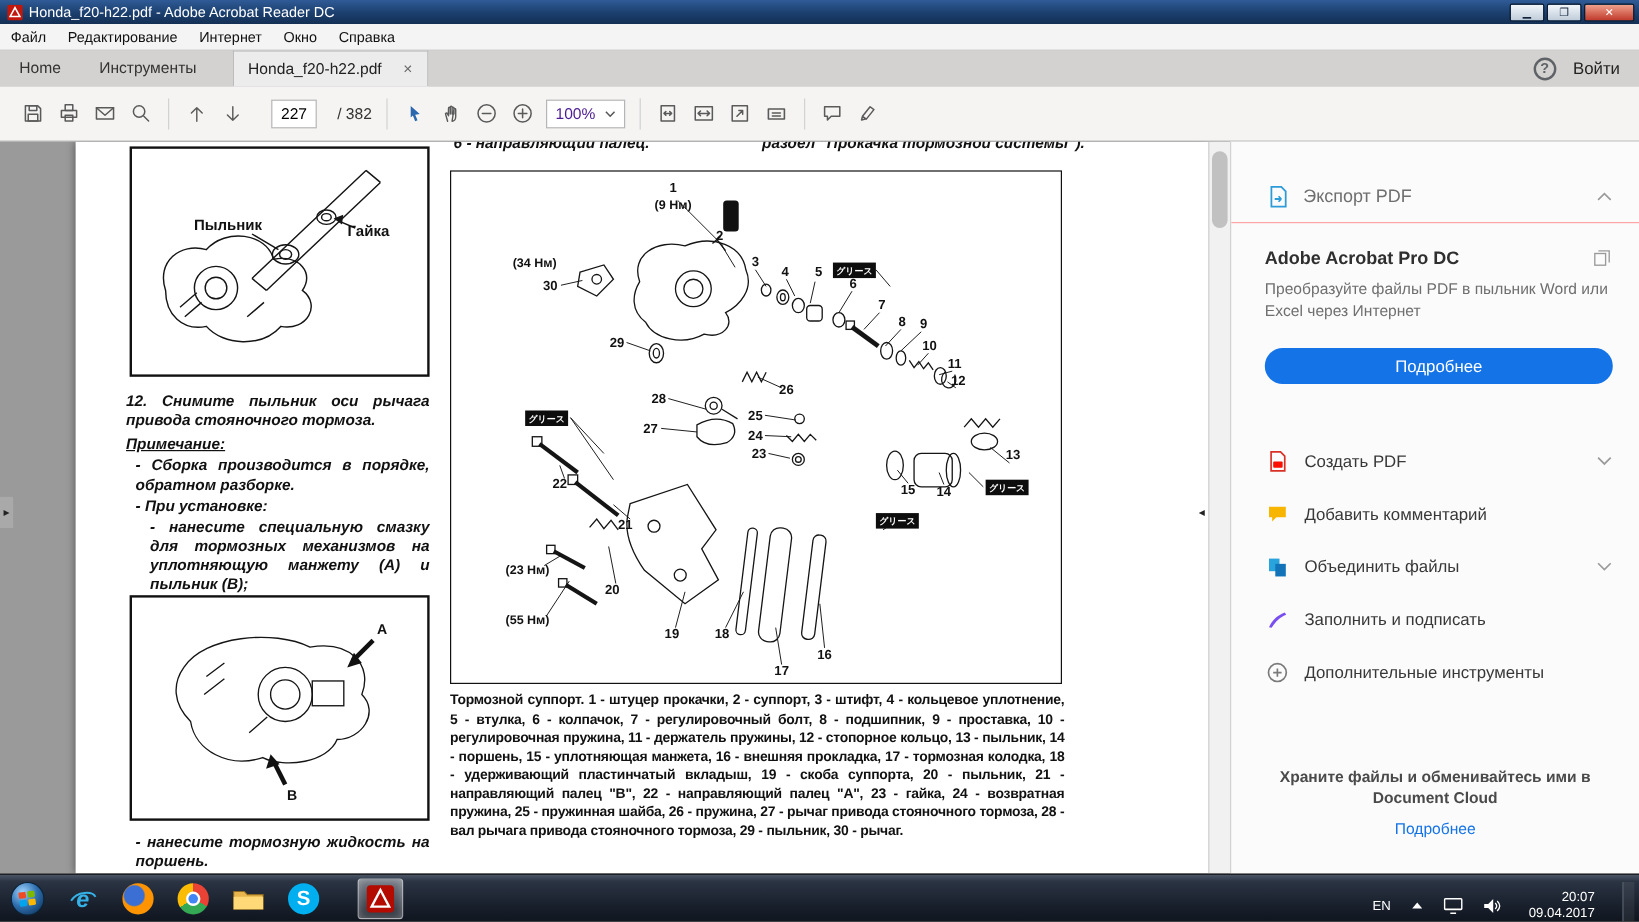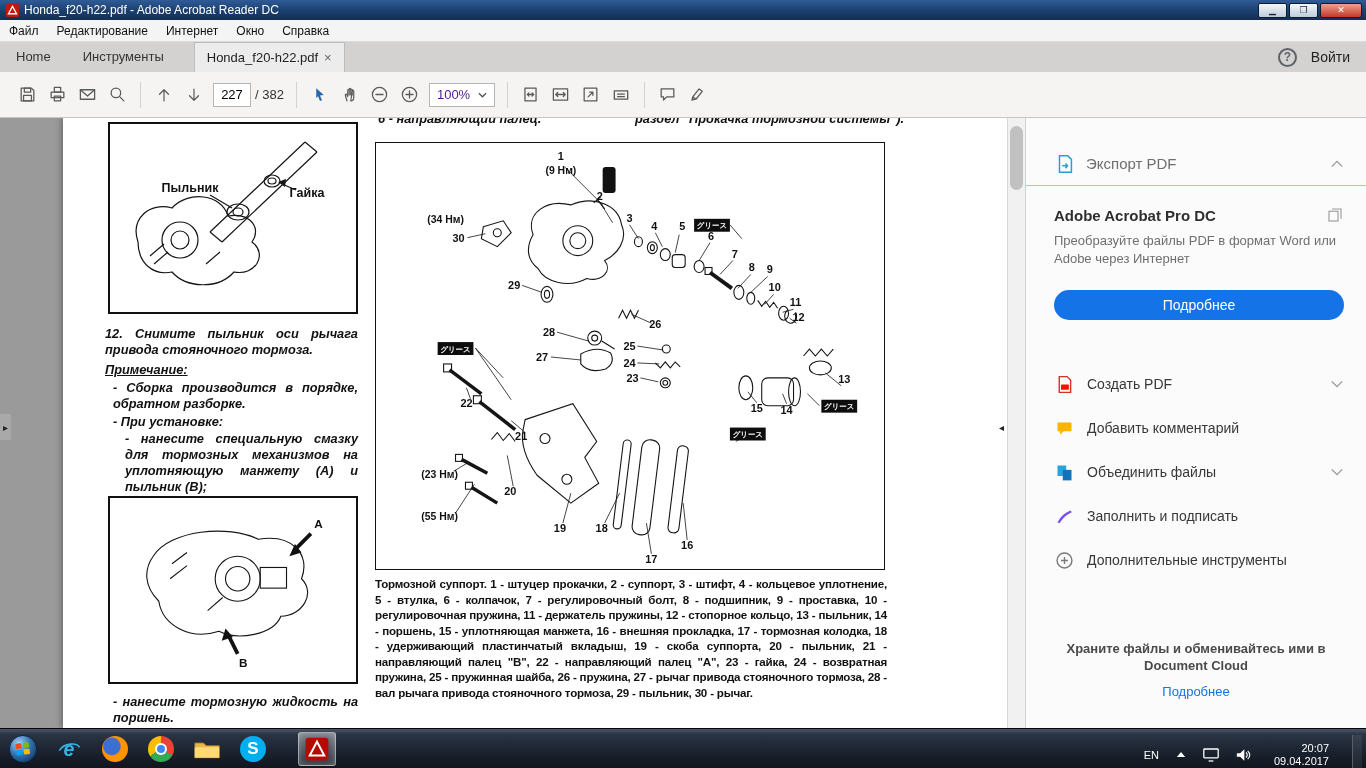--- a/index.html
+++ b/index.html
@@ -22,35 +22,35 @@
   
   .menubar{position:absolute;left:0;top:20px;width:100%;height:22px;background:#f4f4f4;
     border-bottom:1px solid #dcdcdc;display:flex;align-items:center;font-size:12px;color:#111;}
   .menubar span{padding:0 9px;cursor:default;}
 
   
   .tabbar{position:absolute;left:0;top:42px;width:100%;height:30px;background:#d4d2d0;
     display:flex;align-items:flex-end;font-size:13px;color:#333;}
   .tab-plain{line-height:30px;padding:0 16px;}
   .tab-doc{height:30px;margin-left:14px;background:#edecec;border:1px solid #bcbcbc;border-bottom:none;
-    display:flex;align-items:center;gap:6px;padding:0 12px;color:#222;}
+    display:flex;align-items:center;gap:18px;padding:0 12px;color:#222;}
   .tab-close{color:#666;font-size:13px;}
   .tab-right{margin-left:auto;display:flex;align-items:center;gap:14px;padding:0 16px 0 0;height:30px;}
   .help-circle{width:19px;height:19px;border-radius:50%;border:2px solid #5f6368;color:#5f6368;
     display:flex;align-items:center;justify-content:center;font-size:12px;font-weight:bold;}
   .signin{color:#222;font-size:14px;}
 
   
   .toolbar{position:absolute;left:0;top:72px;width:100%;height:46px;background:#f5f4f3;
     border-bottom:1px solid #c6c6c6;display:flex;align-items:center;padding:0 12px;}
   .tb-btn{width:30px;height:30px;display:flex;align-items:center;justify-content:center;border-radius:3px;flex:none;}
   .tb-sep{width:1px;height:26px;background:#d2d2d2;margin:0 8px;flex:none;}
   .tb-ico{stroke:#5a5a5a;fill:none;stroke-width:1.6;stroke-linecap:round;stroke-linejoin:round;}
   .page-input{width:38px;height:24px;border:1px solid #b5b5b5;background:#fff;text-align:center;
-    font-size:13px;font-family:inherit;margin:0 4px;padding:0;}
+    font-size:13px;font-family:inherit;margin:0 17px;padding:0;}
   .page-total{font-size:13px;color:#333;margin-right:4px;white-space:nowrap;}
   .zoom-box{min-width:66px;height:24px;border:1px solid #b5b5b5;background:#fff;display:flex;
     align-items:center;justify-content:space-between;padding:0 7px;font-size:13px;color:#4c1d95;margin:0 4px;}
 
   
   .workspace{position:absolute;left:0;top:118px;width:100%;height:610px;display:flex;}
   .doc-area{position:relative;width:1025px;height:610px;background:#9a9a9a;overflow:hidden;flex:none;}
   .page{position:absolute;left:63px;top:0;width:944px;height:610px;background:#fff;overflow:hidden;
     box-shadow:0 0 7px rgba(0,0,0,.5);color:#111;}
   .pg-text{position:absolute;font-size:12.8px;line-height:16px;font-weight:bold;text-align:justify;font-style:italic;}
@@ -447,21 +447,21 @@
       </div>
 
       <div class="promo">
         <div class="promo-head">
           <span class="promo-title">Adobe Acrobat Pro DC</span>
           <svg width="18" height="18" viewBox="0 0 24 24">
             <rect x="4" y="7" width="12" height="13" fill="none" stroke="#9a9a9a" stroke-width="1.5"></rect>
             <path d="M8 4 h12 v13" fill="none" stroke="#9a9a9a" stroke-width="1.5"></path>
           </svg>
         </div>
-        <p class="promo-text">Преобразуйте файлы PDF в формат Word или Adobe через Интернет</p>
+        <p class="promo-text">Преобразуйте файлы PDF в пыльник Word или Excel через Интернет</p>
         <button class="promo-btn">Подробнее</button>
       </div>
 
       <div class="panel-items">
         <div class="p-item">
           <svg width="21" height="21" viewBox="0 0 24 24">
             <path d="M6 3 h9 l4 4 v14 h-13 z" fill="none" stroke="#d93025" stroke-width="1.6"></path>
             <rect x="8" y="12" width="9" height="6" rx="1" fill="#fa0f00"></rect>
           </svg>
           <span class="lbl">Создать PDF</span>

